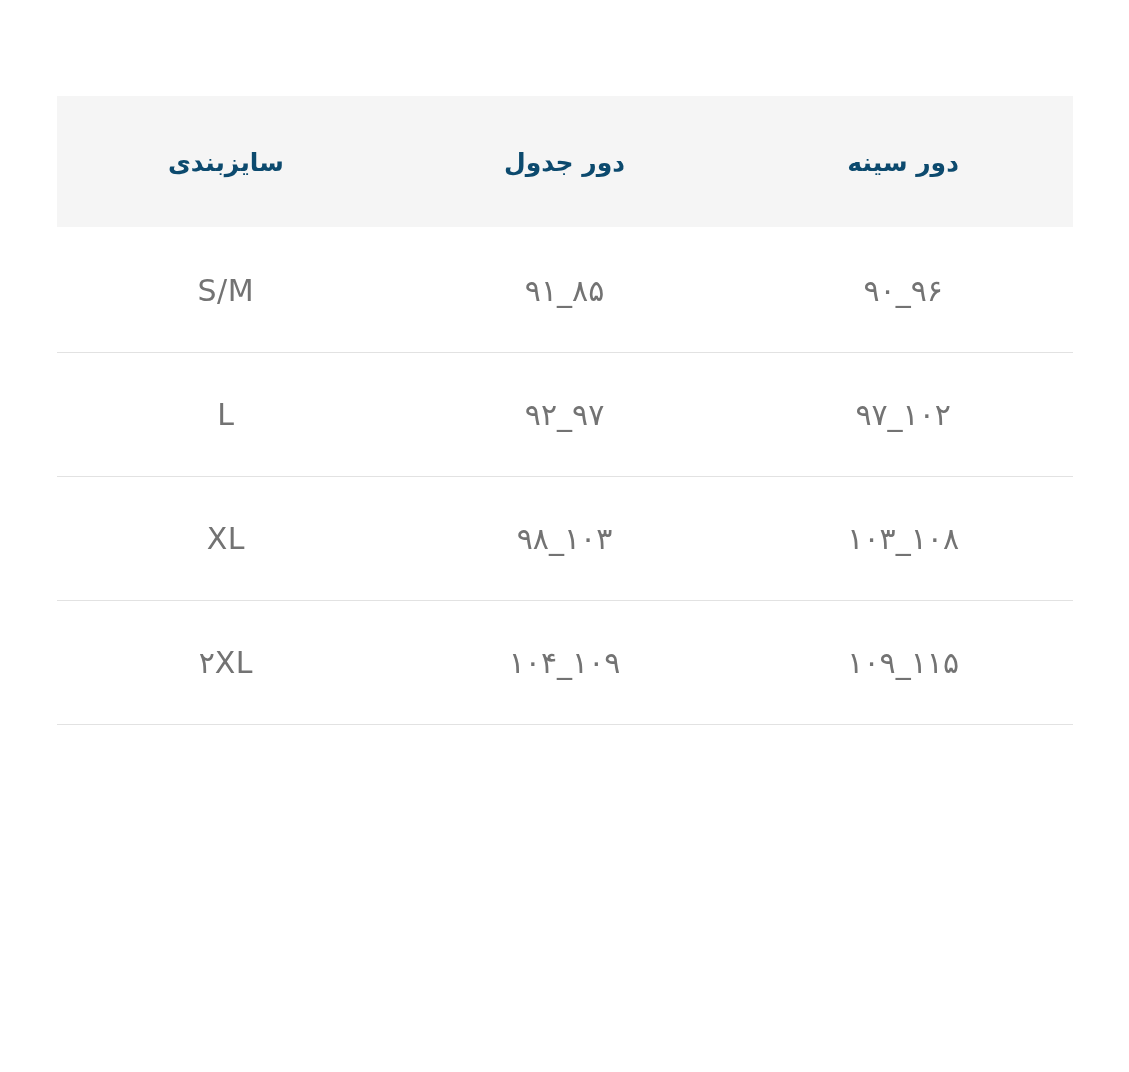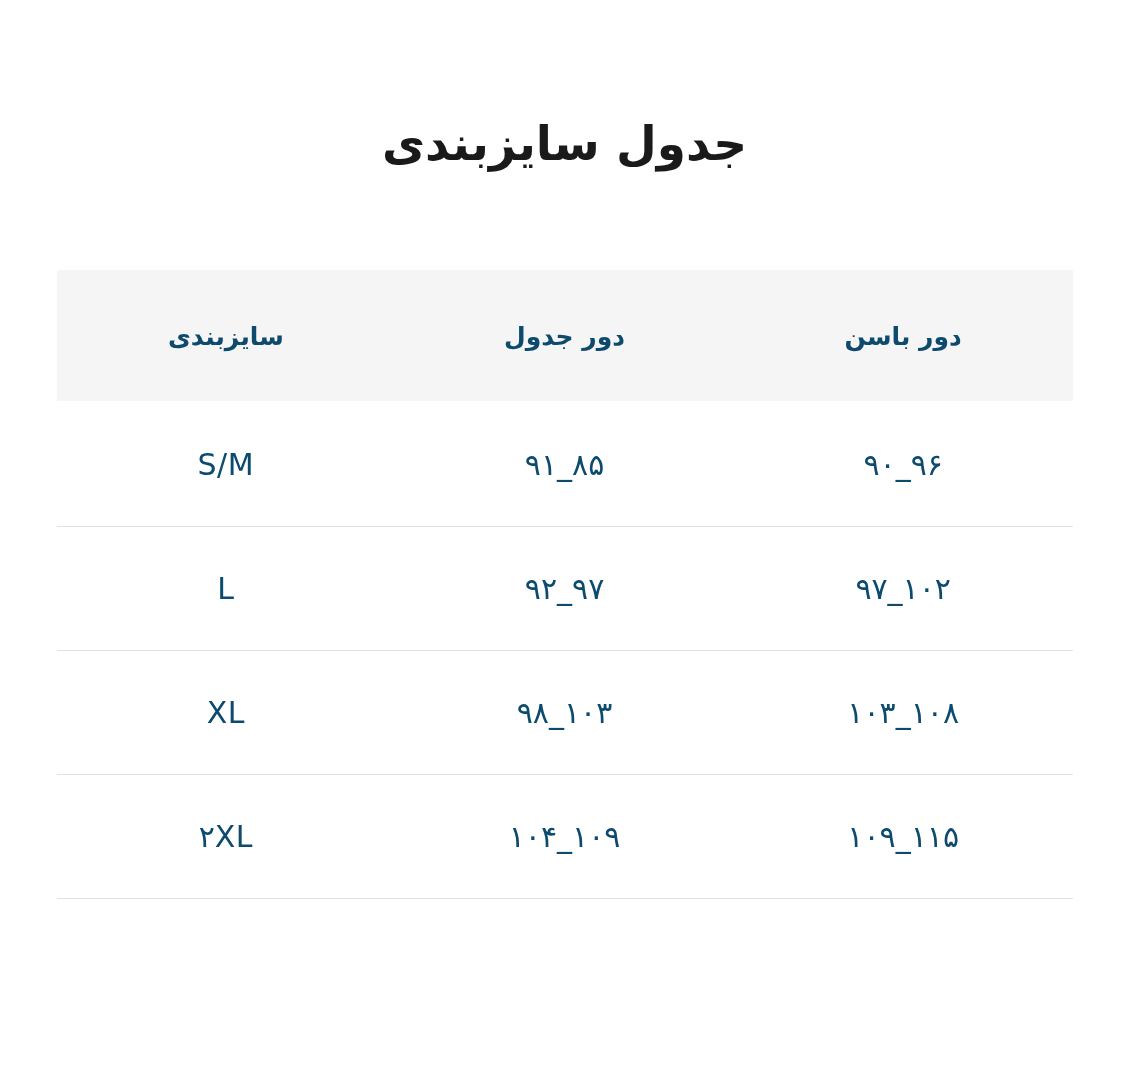--- a/index.html
+++ b/index.html
@@ -50,46 +50,45 @@
     font-weight: bold;
     color: #0c4a6e;
     text-align: center;
     padding: 52px 0 50px 0;
     border: none;
     direction: rtl;
   }
   table.size-table tbody td {
     font-size: 30px;
     font-weight: normal;
-    color: #0c4a6e;
+    color: #737373;
     text-align: center;
     padding: 44px 0 44px 0;
     border-bottom: 1px solid #e2e2e2;
     direction: rtl;
   }
   table.size-table tbody tr:first-child td {
     padding-top: 46px;
   }
   .num {
     font-family: "DejaVu Sans", "Liberation Sans", sans-serif;
     letter-spacing: 0.5px;
   }
 </style>
 </head>
 <body>
 
 <div class="page">
 
-  <h1 class="title">جدول سایزبندی</h1>
 
   <div class="table-wrap">
     <table class="size-table">
       <thead>
         <tr>
-          <th>دور باسن</th>
+          <th>دور سینه</th>
           <th>دور جدول</th>
           <th>سایزبندی</th>
         </tr>
       </thead>
       <tbody>
         <tr>
           <td class="num">۹۶_۹۰</td>
           <td class="num">۸۵_۹۱</td>
           <td class="num">S/M</td>
         </tr>

